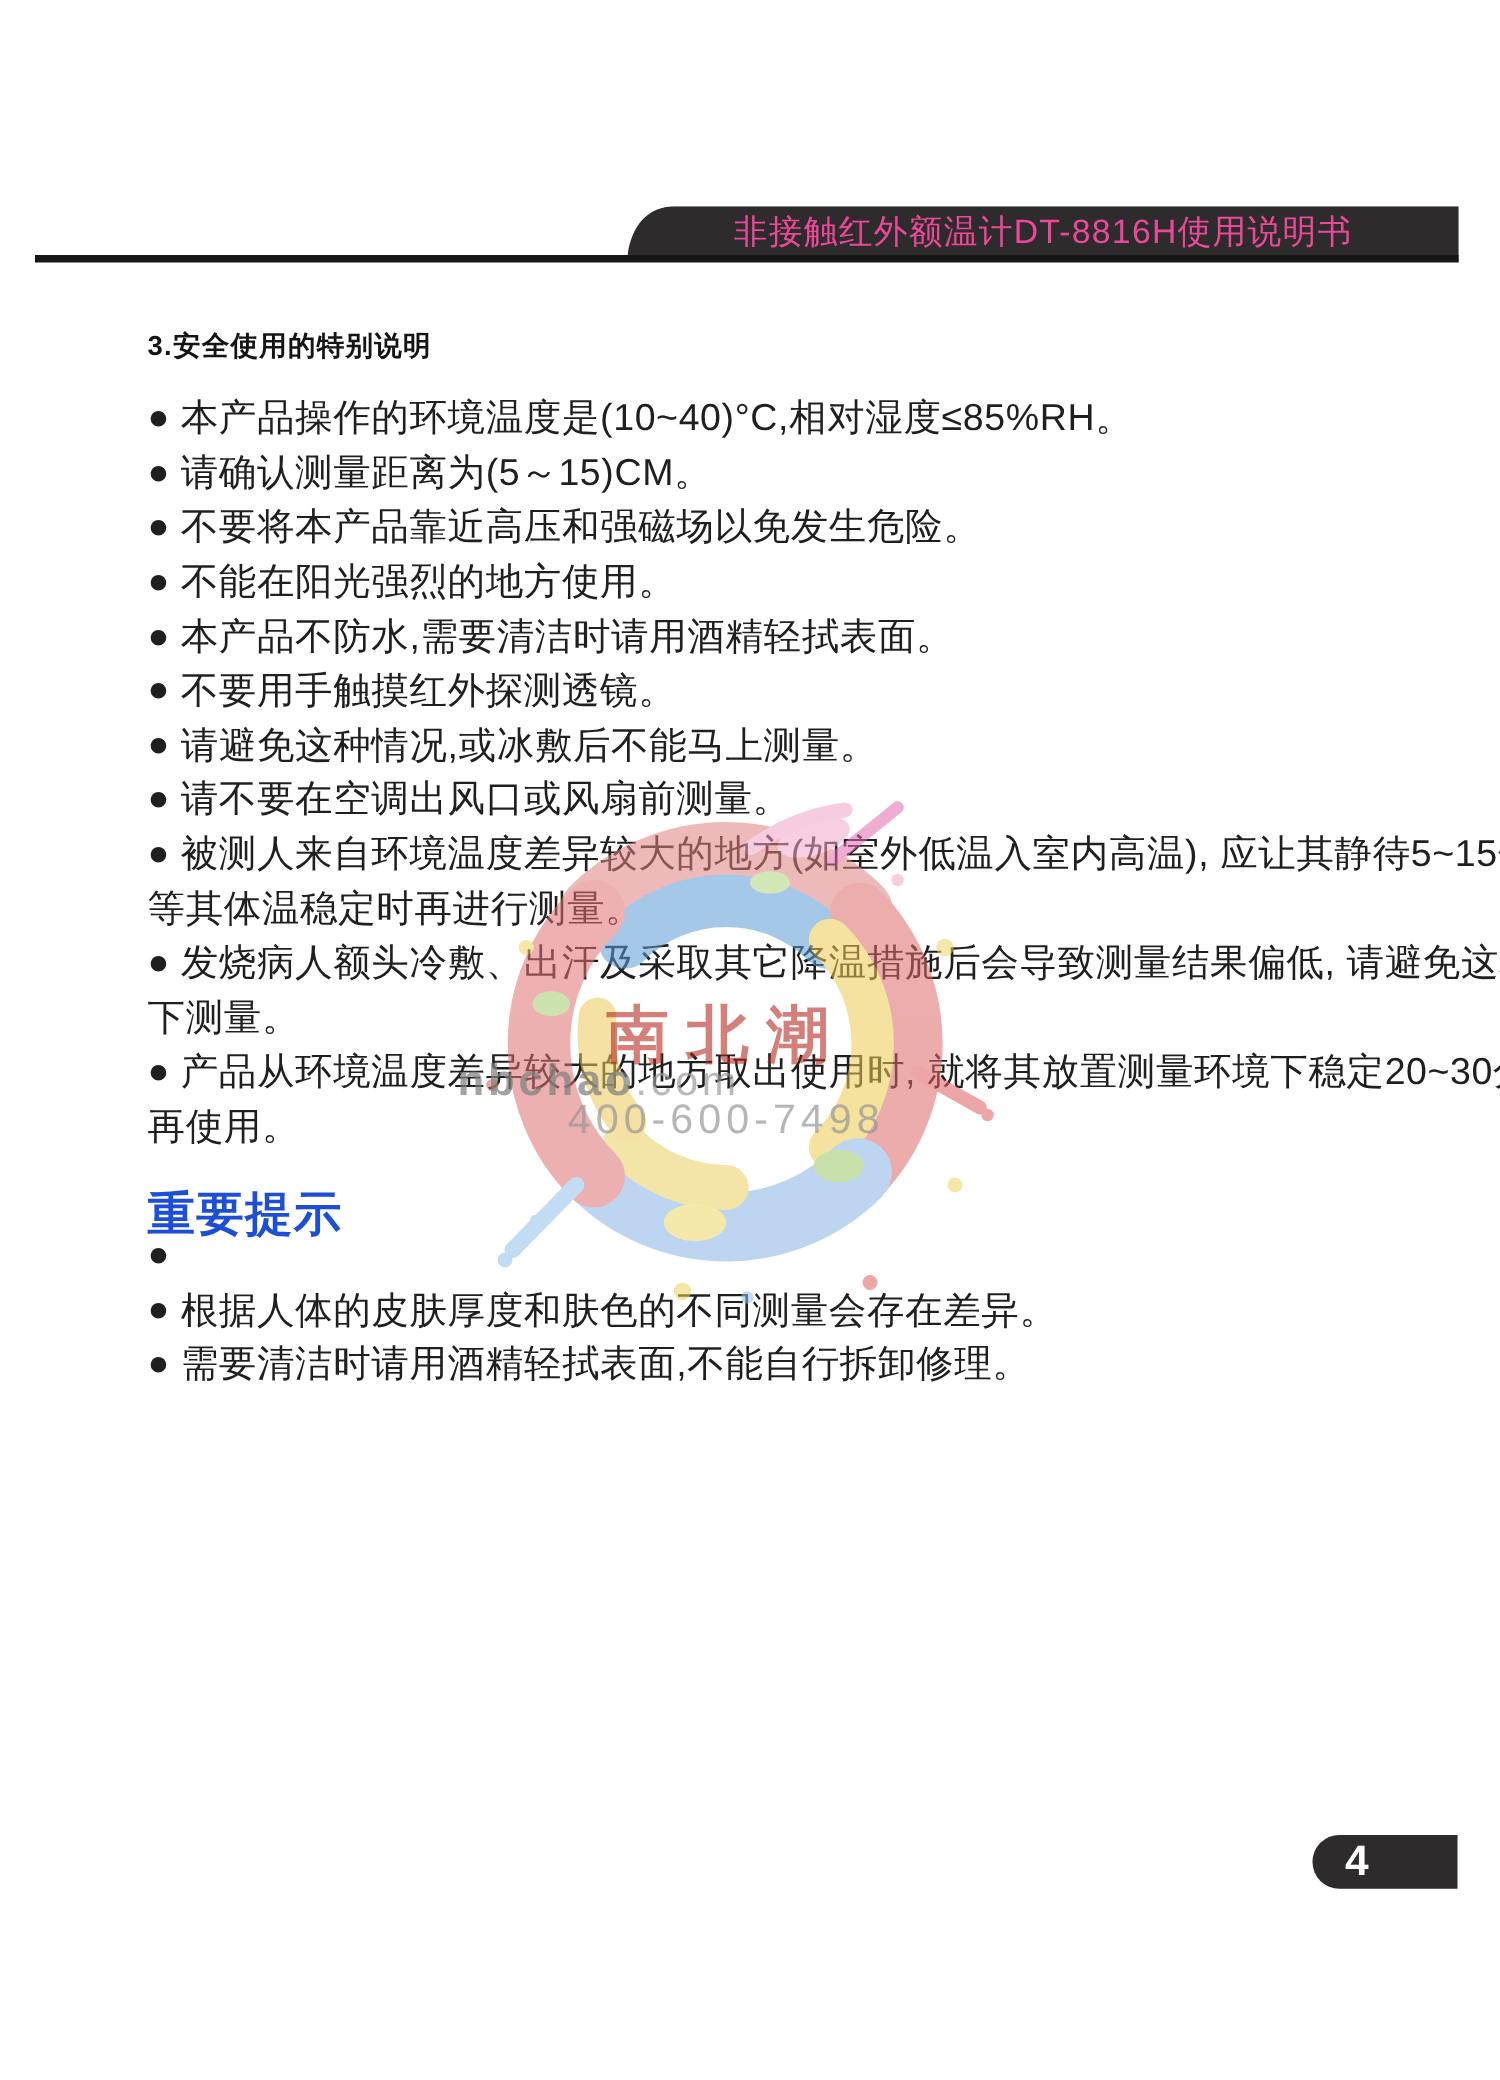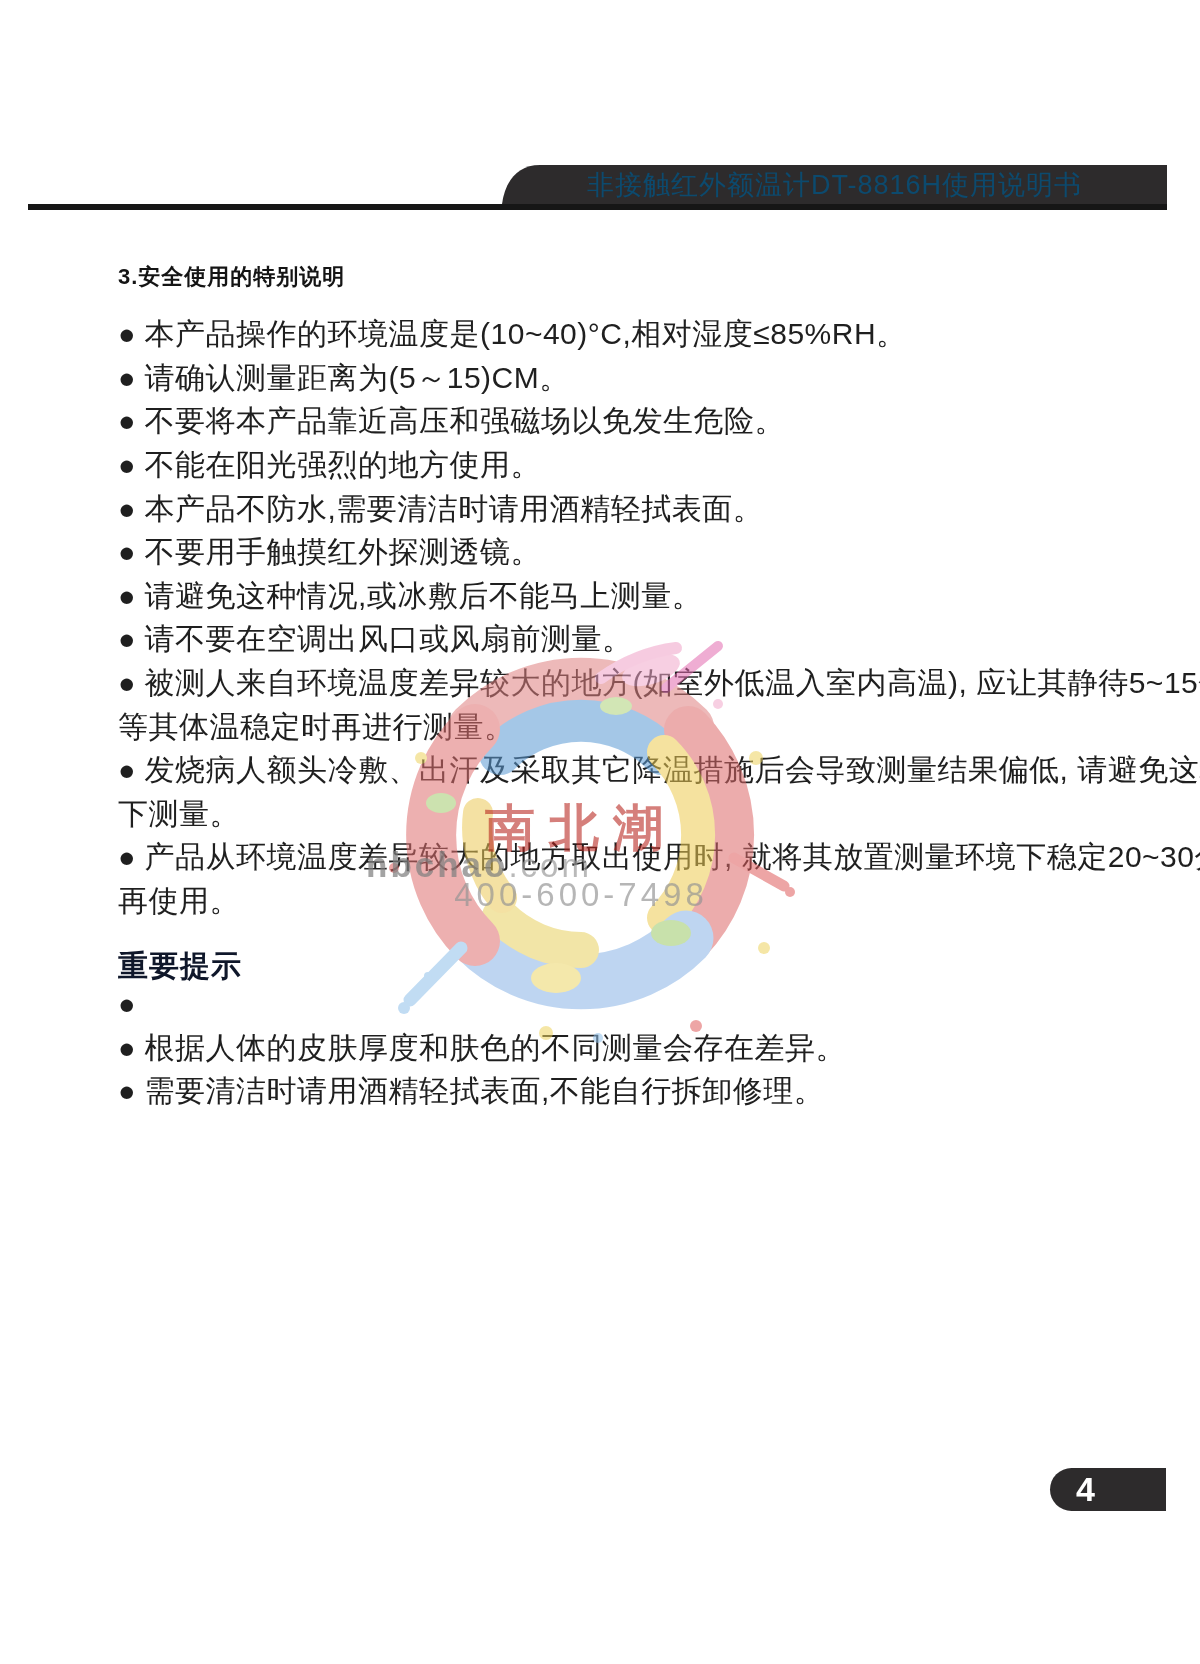--- a/index.html
+++ b/index.html
@@ -7,37 +7,37 @@
     position:relative; width:1200px; height:1664px; background:#ffffff;
     margin:0 auto; overflow:hidden;
     font-family:"Liberation Sans","DejaVu Sans",sans-serif;
     color:#1f1f1f;
   }
   
   .header-line{position:absolute; left:28px; top:204px; width:1139px; height:6px; background:#161616;}
   .header-tab{position:absolute; left:502px; top:165px; width:665px; height:39px;}
   .header-title{
     position:absolute; left:502px; top:165px; width:665px; height:39px;
-    line-height:40px; text-align:center; color:#0c4a6e; font-size:27px; letter-spacing:1px;
+    line-height:40px; text-align:center; color:#ec4899; font-size:27px; letter-spacing:1px;
     white-space:nowrap;
   }
   
   .section-title{
     position:absolute; left:118px; top:262px; margin:0;
     font-size:22px; font-weight:bold; color:#141414; letter-spacing:1px; white-space:nowrap;
   }
   .lines{position:absolute; left:118px; width:1070px; font-size:30px;}
   .lines.safety{top:313px;}
   .lines.notice{top:983px;}
   .line{height:43.6px; display:flex; align-items:center; white-space:nowrap;}
   .bullet{font-size:29px; margin-right:9px; line-height:1; flex:0 0 auto;}
   .line-text{letter-spacing:0.5px;}
   .notice-title{
     position:absolute; left:118px; top:946px; margin:0;
-    font-size:30px; font-weight:bold; color:#0f172a; letter-spacing:1px; white-space:nowrap;
+    font-size:38px; font-weight:bold; color:#1d4ed8; letter-spacing:1px; white-space:nowrap;
   }
   
   .watermark{position:absolute; left:366px; top:618px; width:430px; height:430px; pointer-events:none;}
   .wm-svg{position:absolute; left:0; top:0;}
   .wm-brand{
     position:absolute; left:0; top:177px; width:430px; text-align:center;
     font-family:"DejaVu Serif","Liberation Serif",serif; font-weight:bold;
     font-size:50px; letter-spacing:14px; color:rgba(183,34,28,0.58); white-space:nowrap;
   }
   .wm-domain{

